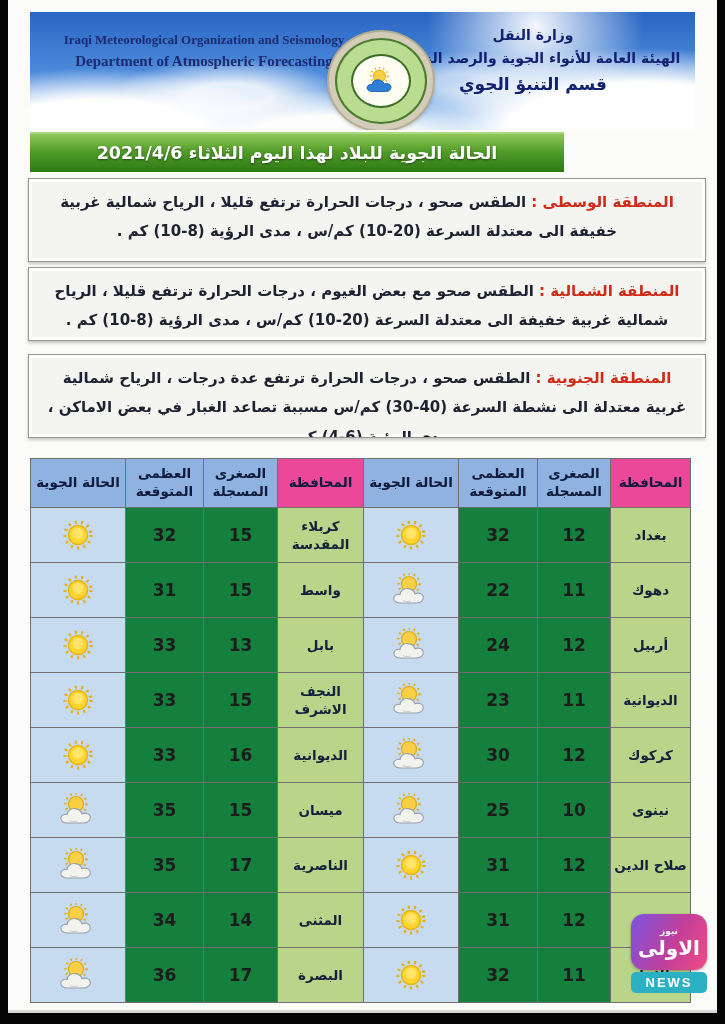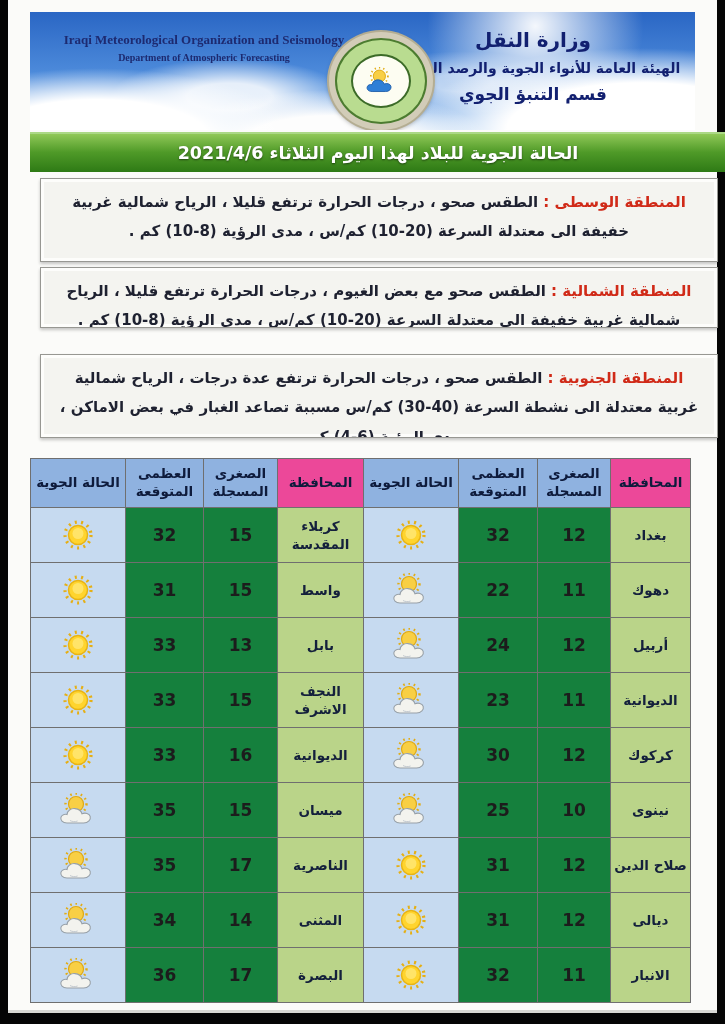--- a/index.html
+++ b/index.html
@@ -30,26 +30,26 @@
       radial-gradient(ellipse 150px 45px at 65% 60%, rgba(255,255,255,.6) 20%, rgba(255,255,255,0) 70%),
       linear-gradient(#2a66c4, #4f8ddc 55%, #9dc4f0);
   }
   .banner-en {
     position:absolute; left:14px; top:18px; width:320px;
     text-align:center; color:#1d2a70; font-weight:bold;
     font-family:"Liberation Serif", serif; line-height:1.55;
   }
   .banner-en .l1 { font-size:16px; }
   .banner-en .l2 { font-size:13px; }
-  .banner-en .l3 { font-size:10px; }
+  .banner-en .l3 { font-size:15px; }
   .banner-ar {
     position:absolute; right:12px; top:12px; width:300px;
     direction:rtl; text-align:center; color:#122070; font-weight:bold; line-height:1.65;
   }
-  .banner-ar .l1 { font-size:20px; }
+  .banner-ar .l1 { font-size:14px; }
   .banner-ar .l2 { font-size:14px; }
   .banner-ar .l3 { font-size:17px; }
   .badge {
     position:absolute; left:299px; top:20px;
     width:104px; height:98px; border-radius:50%;
     background:#d2ccb8;
     box-shadow:0 0 0 2px #b4ad92, 0 2px 5px rgba(0,0,0,.35);
     display:flex; align-items:center; justify-content:center;
   }
   .badge-green {
@@ -59,40 +59,40 @@
   }
   .badge-center {
     width:56px; height:50px; border-radius:50%;
     background:#fdfdf2; border:2px solid #3c6b28;
     display:flex; align-items:center; justify-content:center;
   }
 
   
   .titlebar {
     position:absolute; left:22px; top:132px;
-    width:696px; height:40px; box-sizing:border-box;
+    width:534px; height:40px; box-sizing:border-box;
     background:linear-gradient(#90c857, #4f9a28 48%, #2e7a15);
     border-top:2px solid #aBd885;
     display:flex; align-items:center; justify-content:center;
     direction:rtl; color:#ffffff; font-weight:bold; font-size:17.5px;
     text-shadow:0 1px 2px rgba(0,0,0,.5);
   }
 
   
   .rbox {
     position:absolute; left:20px; width:678px; box-sizing:border-box;
     background:#f4f4f0;
     border:1px solid #979792;
     box-shadow:inset 0 0 0 3px #fdfdfb, 0 2px 3px rgba(0,0,0,.22);
     padding:9px 16px 0 16px; overflow:hidden;
     direction:rtl; text-align:center;
-    font-size:15px; font-weight:bold; color:#1e2130; line-height:1.95;margin-left:12px;
+    font-size:15px; font-weight:bold; color:#1e2130; line-height:1.95;
   }
   .rbox1 { top:178px; height:84px; }
-  .rbox2 { top:267px; height:61px; }
+  .rbox2 { top:267px; height:74px; }
   .rbox3 { top:354px; height:84px; }
   .rlabel { color:#d02a18; padding-left:5px; }
 
   
   table.wtable {
     position:absolute; left:22px; top:458px;
     width:660px; border-collapse:collapse; table-layout:fixed;
     direction:rtl;
   }
   .wtable th, .wtable td {
@@ -399,14 +399,21 @@
               <circle cx="19" cy="11" r="10.5" fill="none" stroke="#e2ac14" stroke-width="2.4" stroke-dasharray="1.6 3.8"></circle>
               <circle cx="19" cy="11" r="7.5" fill="#f8cf45" stroke="#dfa913" stroke-width="1.2"></circle>
               <path d="M10 30 c-4.5 0 -7 -2.8 -6 -5.8 c0.8 -2.4 3.6 -3.4 6 -2.6 c0.3 -3.8 3.8 -6.4 8 -6 c3.6 0.35 6.4 2.6 7 5.2 c3.2 -1.6 7.4 -0.3 8.2 2.6 c0.9 3.4 -2 6.6 -6.6 6.6 z" fill="#f3f3ee" stroke="#97a0a8" stroke-width="1.1"></path>
               <path d="M13 27.5 c2.2 1.3 5.2 1.5 7.6 0.5" fill="none" stroke="#c4cad0" stroke-width="1"></path>
             </svg>
           </td>
         </tr>
       </tbody>
   </table>
 
+  <div class="wm">
+    <div class="wm-box">
+      <div class="wm-sub">نيوز</div>
+      <div class="wm-main">الاولى</div>
+    </div>
+    <div class="wm-news">NEWS</div>
+  </div>
 
 </div>
 
 </body></html>

